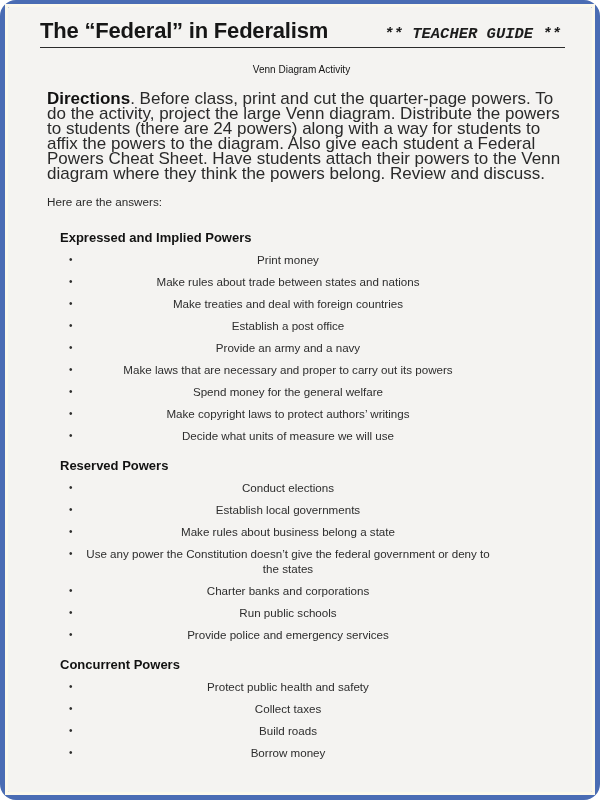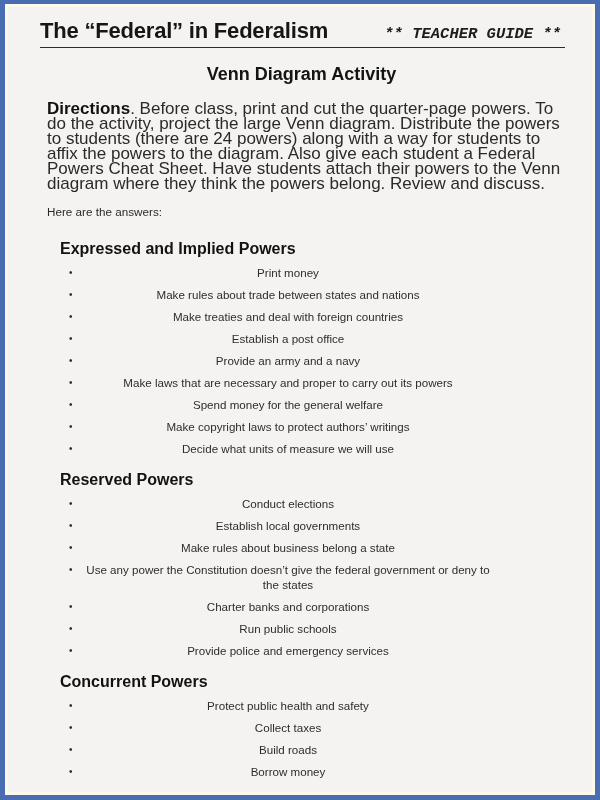--- a/index.html
+++ b/index.html
@@ -17,20 +17,21 @@
   #page {
     position: relative;
     width: 600px;
     height: 800px;
     box-sizing: border-box;
     background: #f4f3f1;
     border-left: 5px solid #4a6cb3;
     border-right: 5px solid #4a6cb3;
     border-top: 4px solid #4a6cb3;
     border-bottom: 5px solid #4a6cb3;
+    border-radius: 16px;
   }
 
   
   #inner-edge {
     position: absolute;
     left: 0; top: 0; right: 0; bottom: 0;
     border: 3px solid #fbf8ec;
     pointer-events: none;
   }
 
@@ -66,22 +67,22 @@
   }
   #title-rule {
     height: 0;
     border-top: 1.5px solid #2b2b2b;
     margin: 3px 0 0 2px;
   }
 
   
   #subtitle {
     text-align: center;
-    font-size: 18px;
-    font-weight: bold;
+    font-size: 10px;
+    font-weight: normal;
     color: #141414;
     margin: 16px 0 0 0;
   }
 
   
   #directions {
     margin: 16px 4px 0 9px;
     font-size: 17px;
     line-height: 15px;
     color: #2a2a2a;
@@ -98,21 +99,21 @@
   }
 
   
   #sections {
     margin-top: 20px;
   }
   .section {
     margin-bottom: 6px;
   }
   .section-heading {
-    font-size: 16px;
+    font-size: 13px;
     font-weight: bold;
     color: #121212;
     margin: 0 0 3px 22px;
   }
   .section + .section .section-heading {
     margin-top: 12px;
   }
   .power-list {
     list-style: none;
     margin: 0;

